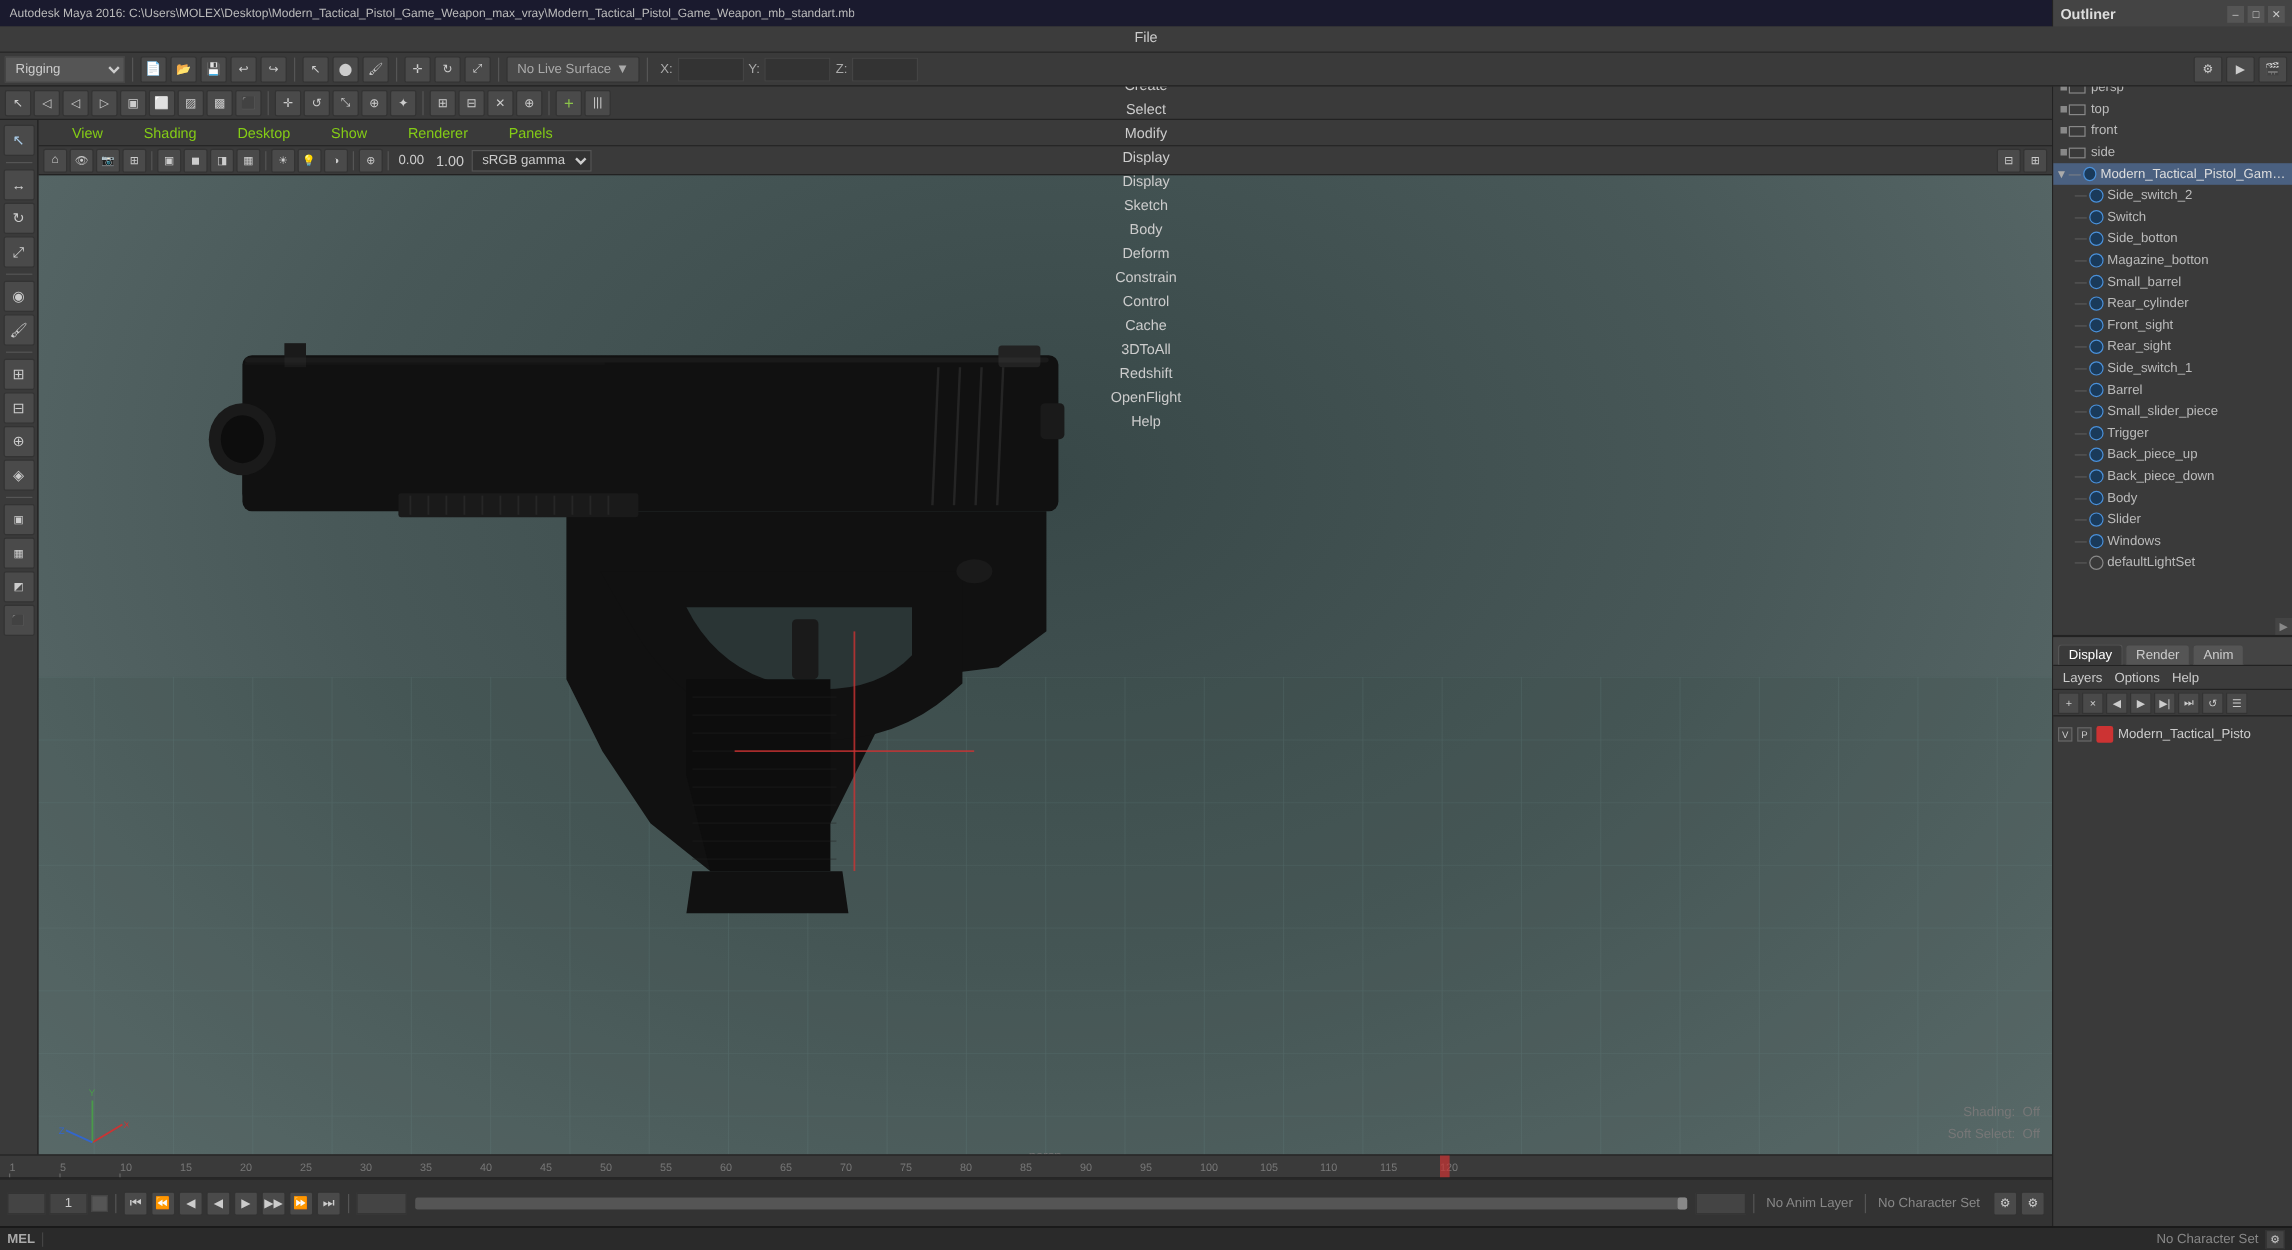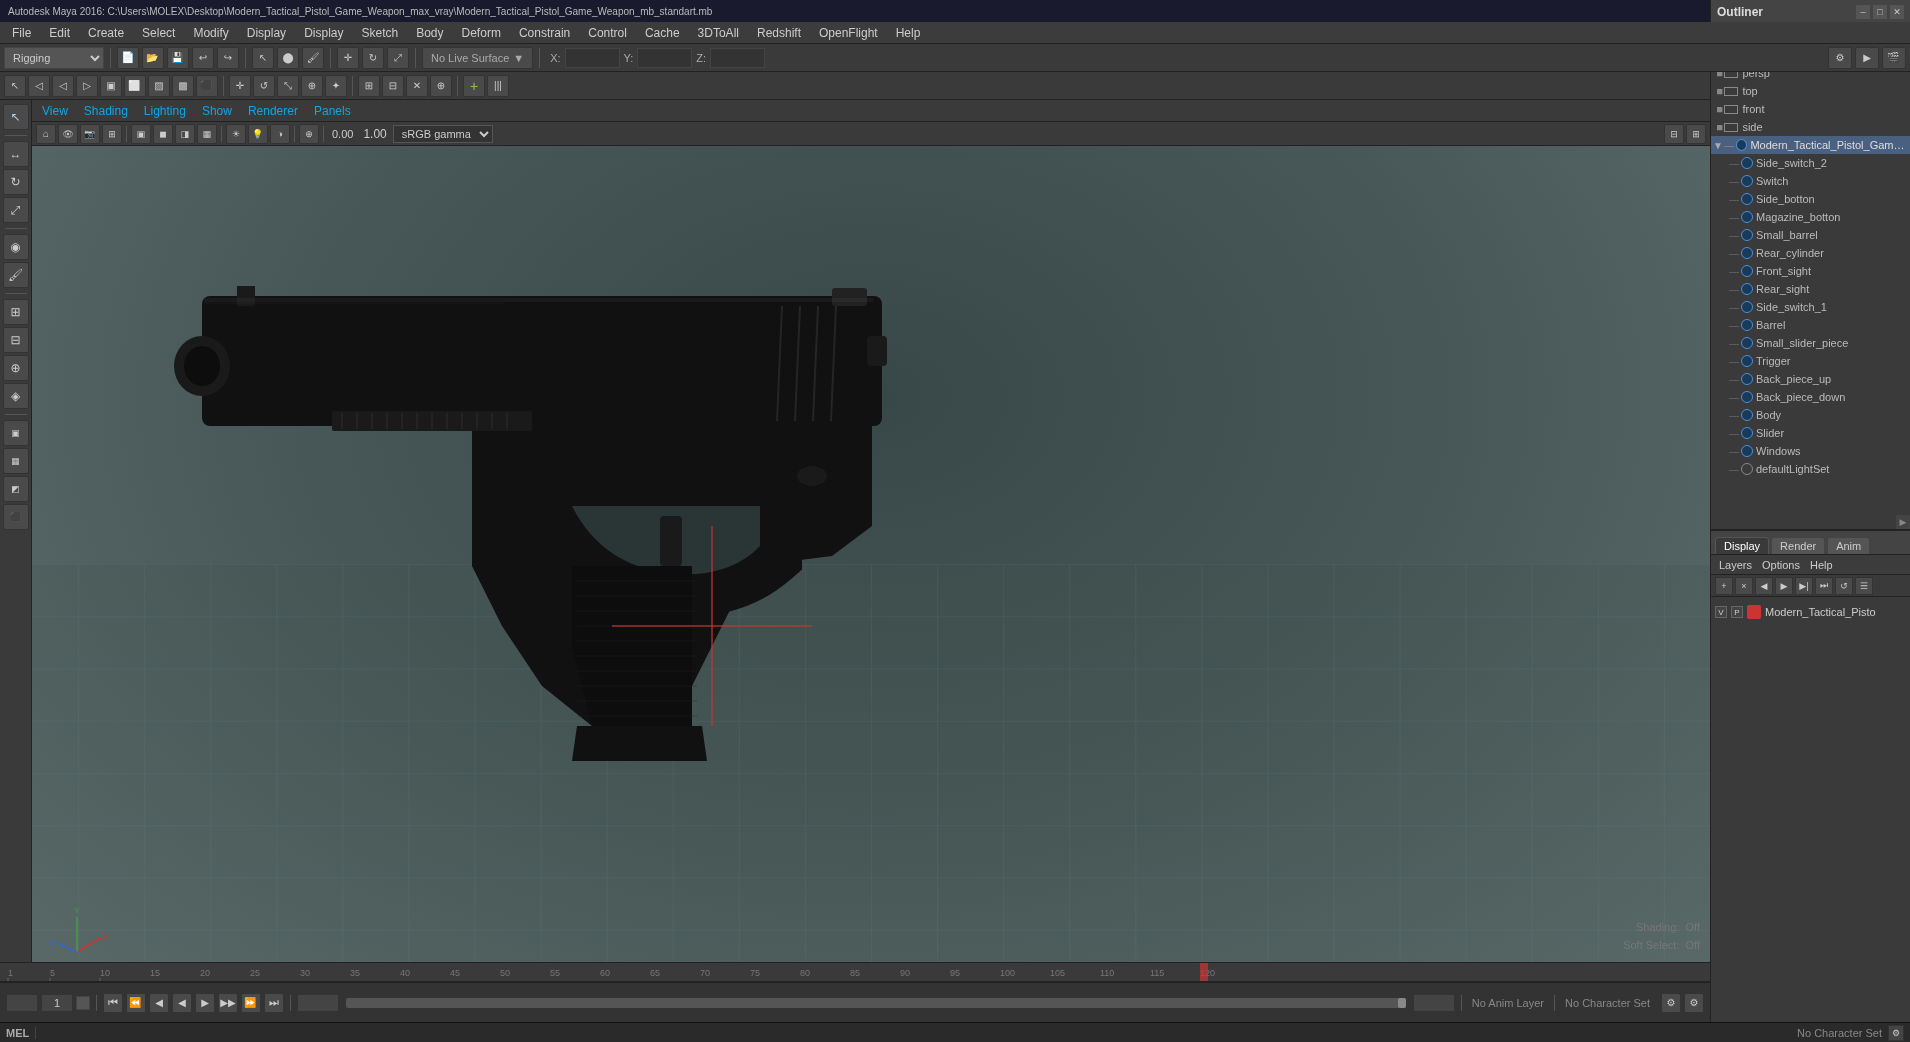--- a/index.html
+++ b/index.html
@@ -41,20 +41,21 @@
     
     #menu-bar {
       width: 100%;
       height: 22px;
       background: #3c3c3c;
       display: flex;
       align-items: center;
       padding: 0 4px;
       gap: 2px;
       border-bottom: 1px solid #222;
+      flex-direction: column;
     }
     .menu-item {
       padding: 2px 8px;
       color: #ccc;
       font-size: 12px;
       cursor: pointer;
       border-radius: 2px;
     }
 
     
@@ -117,23 +118,24 @@
       width: 60px;
       height: 20px;
       background: #333;
       border: 1px solid #444;
       color: #ccc;
       font-size: 11px;
       padding: 0 3px;
     }
     .vp-menu-item {
       padding: 2px 6px;
-      color: #0ea5e9;
+      color: #84cc16;
       font-size: 12px;
       cursor: pointer;
+      margin-left: 18px;
     }
     .vp-sep { width: 1px; height: 16px; background: #555; margin: 0 2px; }
     .vp-btn {
       width: 20px; height: 20px;
       background: #4a4a4a;
       border: 1px solid #333;
       color: #ccc;
       font-size: 9px;
       cursor: pointer;
       display: flex; align-items: center; justify-content: center;
@@ -504,21 +506,21 @@
   <button class="lt-btn" style="font-size:9px;">⬛</button>
 </div>
 
 <div id="maya-logo" style="position:absolute; left:0; bottom:20px; width:32px; height:40px; background:#1a1a2a; display:flex; align-items:center; justify-content:center; border-right:1px solid #222; z-index:15;">
   <span style="color:#4a9fd4; font-size:13px; font-weight:bold;">M</span>
 </div>
 
 <div id="vp-menu-bar" style="position:absolute; left:32px; top:100px; right:200px; height:22px; background:#3a3a3a; border-bottom:1px solid #222; display:flex; align-items:center; padding:0 4px; gap:4px; z-index:10;">
   <div class="vp-menu-item">View</div>
   <div class="vp-menu-item">Shading</div>
-  <div class="vp-menu-item">Lighting</div>
+  <div class="vp-menu-item">Desktop</div>
   <div class="vp-menu-item">Show</div>
   <div class="vp-menu-item">Renderer</div>
   <div class="vp-menu-item">Panels</div>
 </div>
 
 <div id="vp-icon-bar" style="position:absolute; left:32px; top:122px; right:200px; height:24px; background:#3a3a3a; border-bottom:1px solid #222; display:flex; align-items:center; padding:0 4px; gap:2px; z-index:10; overflow:hidden;">
   <button class="vp-btn" style="font-size:10px;">⌂</button>
   <button class="vp-btn">👁</button>
   <button class="vp-btn" style="font-size:9px;">📷</button>
   <button class="vp-btn" style="font-size:9px;">⊞</button>

